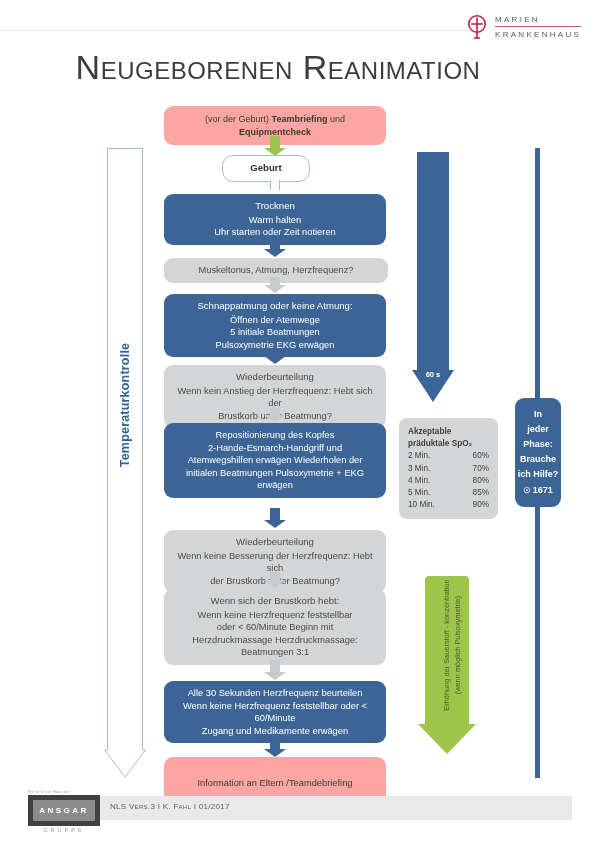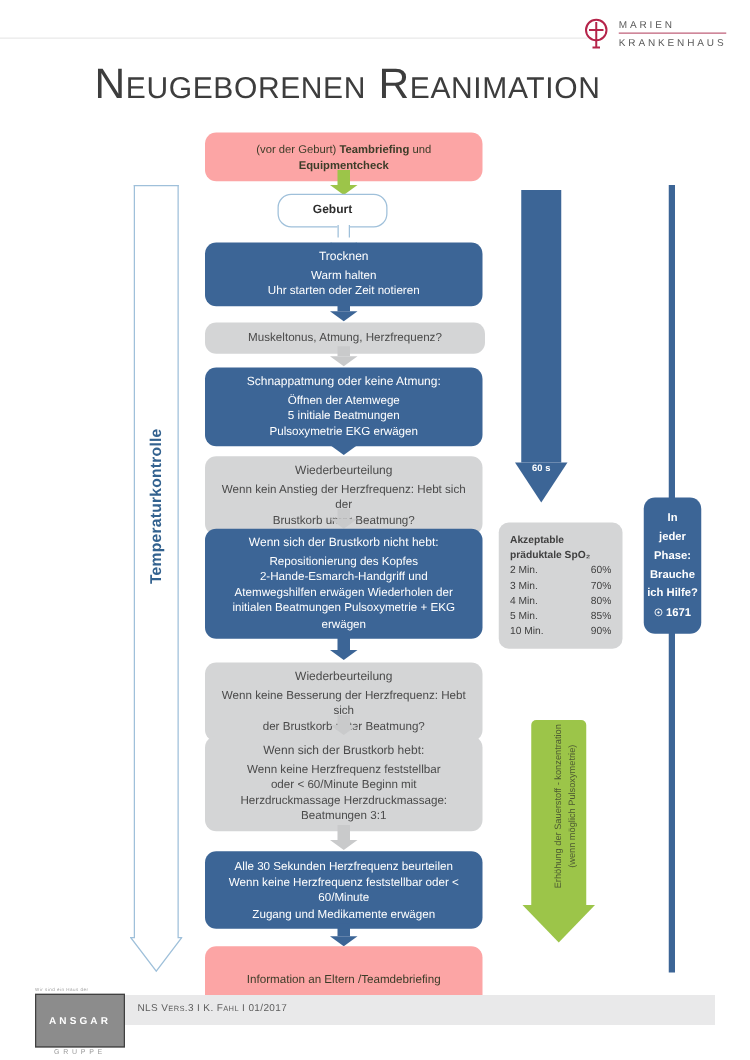--- a/index.html
+++ b/index.html
@@ -139,22 +139,22 @@
     margin-top:52px;
     text-align:center;font-size:7.4px;color:#4d5a32;line-height:11px;
   }
 
   
   .foot-bar{position:absolute;left:28px;top:796px;width:544px;height:24px;background:#e9e9ea;}
   .ansgar{position:absolute;left:28px;top:790px;width:72px;}
   .ansgar .pre{font-size:3.6px;color:#9a9a9a;letter-spacing:.4px;display:block;margin-bottom:1px;}
   .ansgar .mark{
     background:#8c8c8c;color:#ffffff;font-size:8px;font-weight:bold;
-    letter-spacing:2.5px;padding:16px 3px;display:block;text-align:center;
-    border:1px solid #404040;
+    letter-spacing:2.5px;padding:6px 3px;display:block;text-align:center;
+    border:5px solid #404040;
   }
   .ansgar .grp{font-size:5.6px;letter-spacing:3px;color:#9a9a9a;display:block;text-align:center;margin-top:1px;}
   .foot-text{
     position:absolute;left:110px;top:802px;
     font-size:8px;color:#5d5d5d;font-variant:small-caps;letter-spacing:.3px;
   }
 </style>
 </head>
 <body>
 
@@ -249,21 +249,20 @@
     <span class="ln">Wenn kein Anstieg der Herzfrequenz: Hebt sich der</span>
     <span class="ln">Brustkorb unter Beatmung?</span>
   </div>
 
   <div class="conn gr" style="left:264px;top:407px;">
     <div class="stem" style="height:8px;"></div>
       <div class="head"></div>
   </div>
 
   <div class="node blue" style="left:164px;top:423px;width:222px;">
-    <span class="hl">Wenn sich der Brustkorb nicht hebt:</span>
     <span class="ln">Repositionierung des Kopfes</span>
     <span class="ln">2-Hande-Esmarch-Handgriff und</span>
     <span class="ln">Atemwegshilfen erwägen Wiederholen der</span>
     <span class="ln">initialen Beatmungen Pulsoxymetrie + EKG</span>
     <span class="ln">erwägen</span>
   </div>
 
   <div class="conn b" style="left:264px;top:508px;">
     <div class="stem" style="height:12px;"></div>
       <div class="head"></div>

